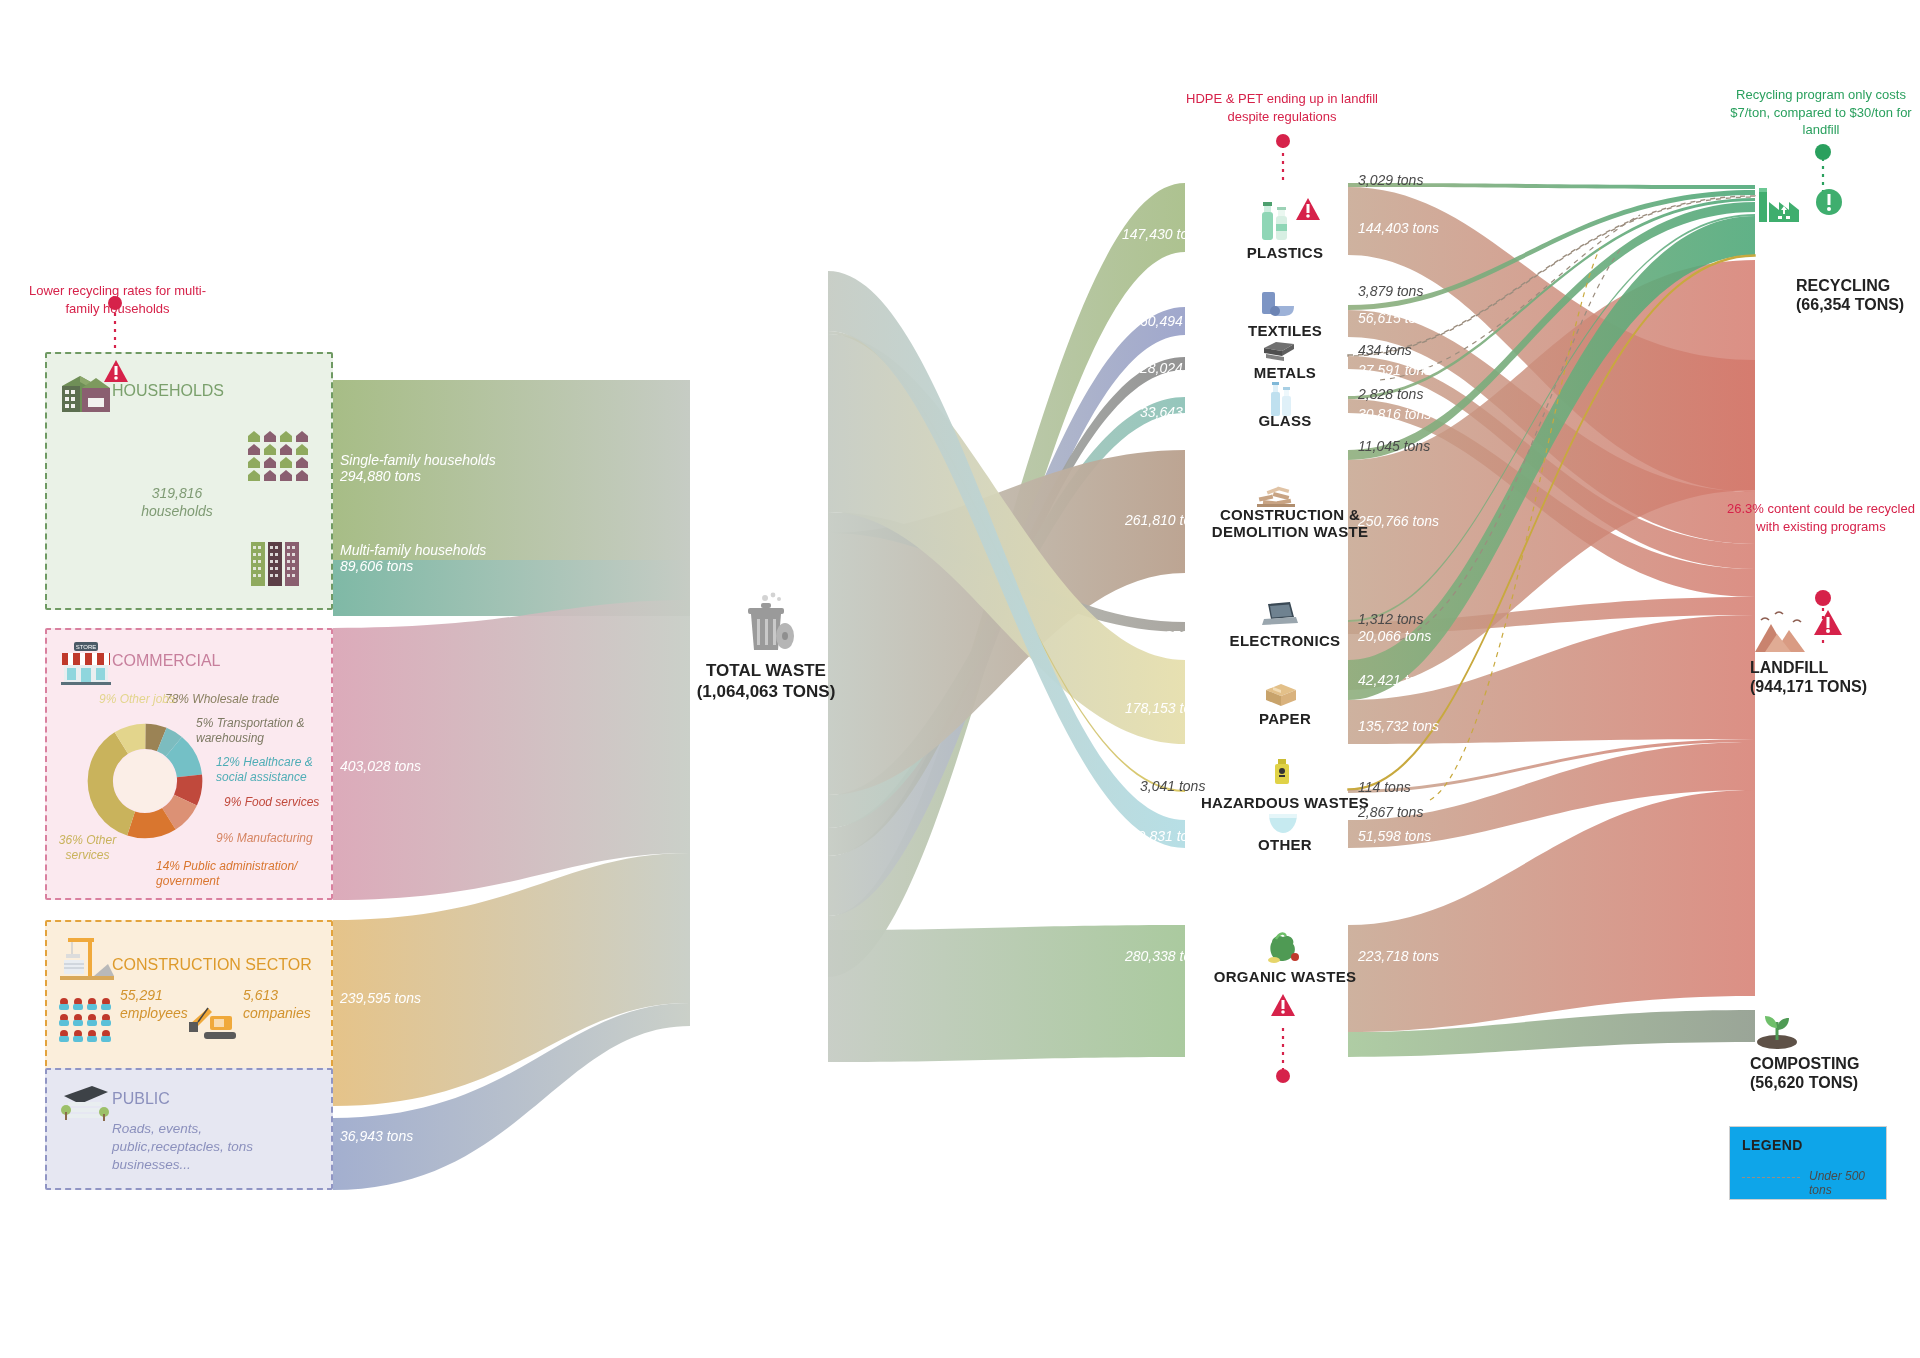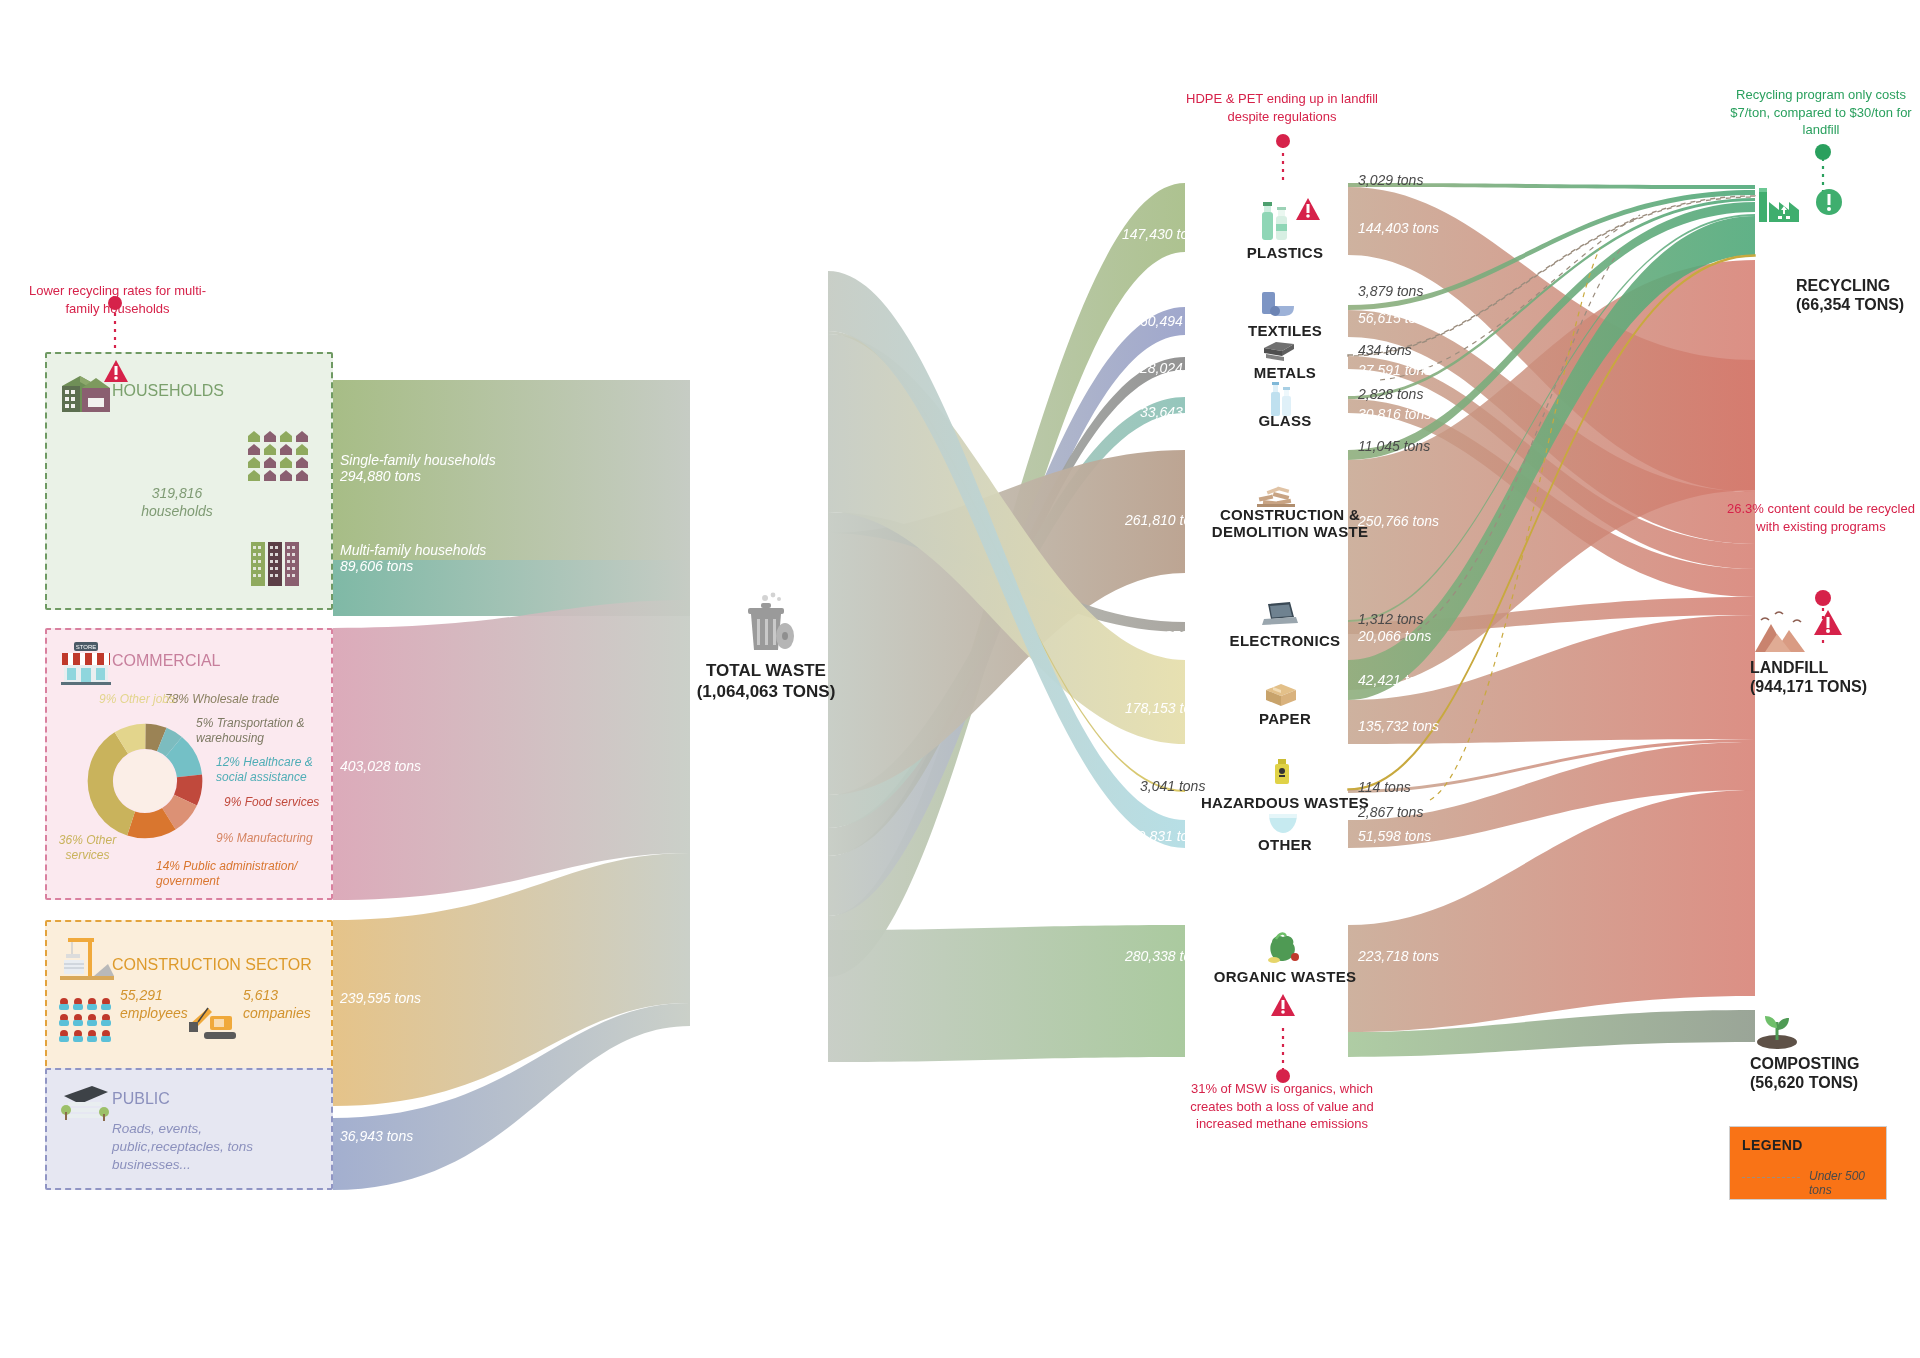--- a/index.html
+++ b/index.html
@@ -35,21 +35,21 @@
 
   
   .node{position:absolute;text-align:center;font-weight:bold;font-size:15px;color:#222;letter-spacing:.3px;line-height:1.15;}
   .endnode{position:absolute;font-weight:bold;font-size:16px;color:#222;line-height:1.2;}
 
   
   .anno{position:absolute;text-align:center;font-size:13px;line-height:1.35;}
   .anno.red{color:#d6224a;}
   .anno.green{color:#2aa05e;}
 
-  .legend{position:absolute;left:1729px;top:1126px;width:156px;height:72px;background:#f97316;border:1px solid #cfcfcf;}
+  .legend{position:absolute;left:1729px;top:1126px;width:156px;height:72px;background:#0ea5e9;border:1px solid #cfcfcf;}
   .legend .ltitle{position:absolute;left:12px;top:10px;font-weight:bold;font-size:14px;color:#222;letter-spacing:.4px;}
   .legend .lline{position:absolute;left:12px;top:50px;width:58px;border-top:1.5px dashed #9b8d7e;}
   .legend .ltxt{position:absolute;left:79px;top:42px;font-style:italic;font-size:12px;color:#4a4a4a;}
 
   .icon{position:absolute;}
 </style>
 </head>
 <body>
 
 <div class="stage">
@@ -659,21 +659,20 @@
     <path d="M24,32 L24,14" stroke="#4f9a54" stroke-width="3" fill="none"></path>
     <path d="M24,20 C16,20 12,14 12,8 C20,8 24,13 24,20 Z" fill="#6fbf6a"></path>
     <path d="M24,22 C32,22 36,16 36,10 C28,10 24,15 24,22 Z" fill="#4f9a54"></path>
   </svg>
   <div class="endnode" style="left:1750px;top:1054px;">
     <span>COMPOSTING</span><br>
     <span>(56,620 TONS)</span>
   </div>
 
   <div class="anno red" style="left:1182px;top:90px;width:200px;">HDPE &amp; PET ending up in landfill despite regulations</div>
-  <div class="anno red" style="left:1168px;top:1080px;width:228px;">31% of MSW is organics, which creates both a loss of value and increased methane emissions</div>
 
   <div class="legend">
     <div class="ltitle">LEGEND</div>
     <div class="lline"></div>
     <div class="ltxt">Under 500 tons</div>
   </div>
 
 </div>
 
 </body></html>

